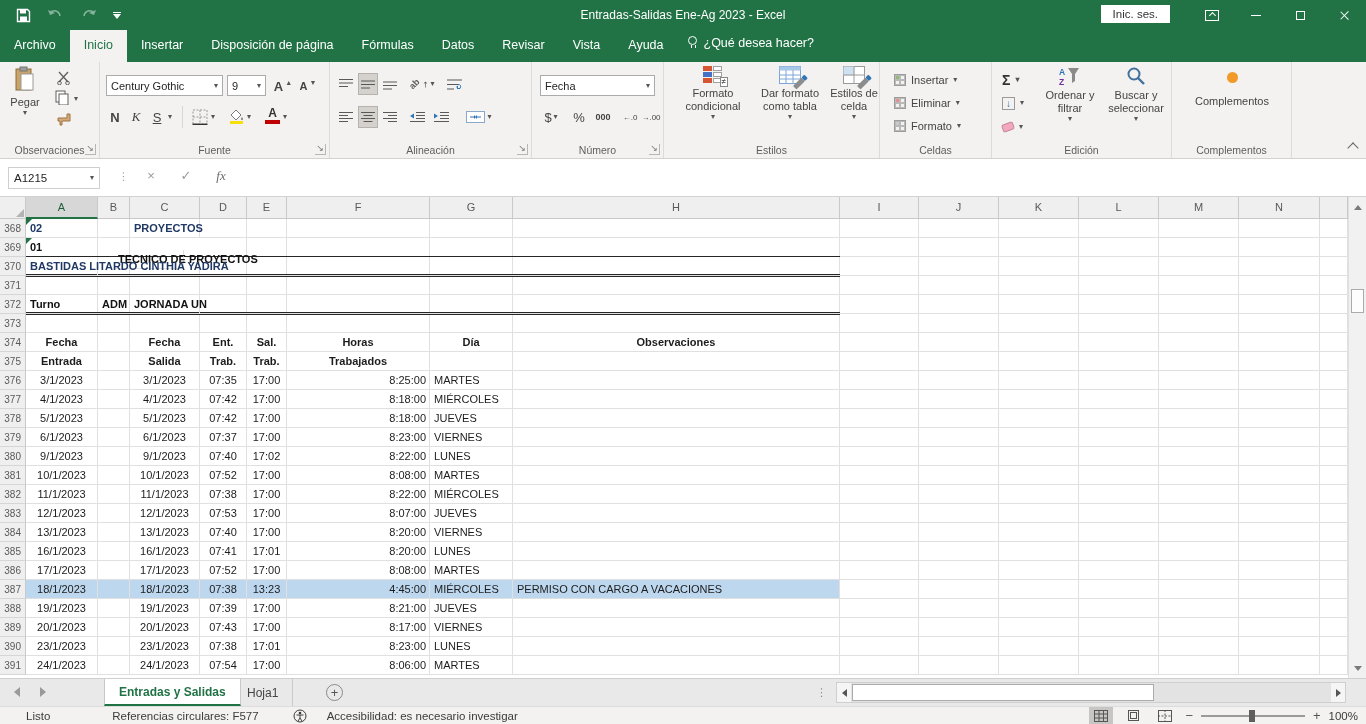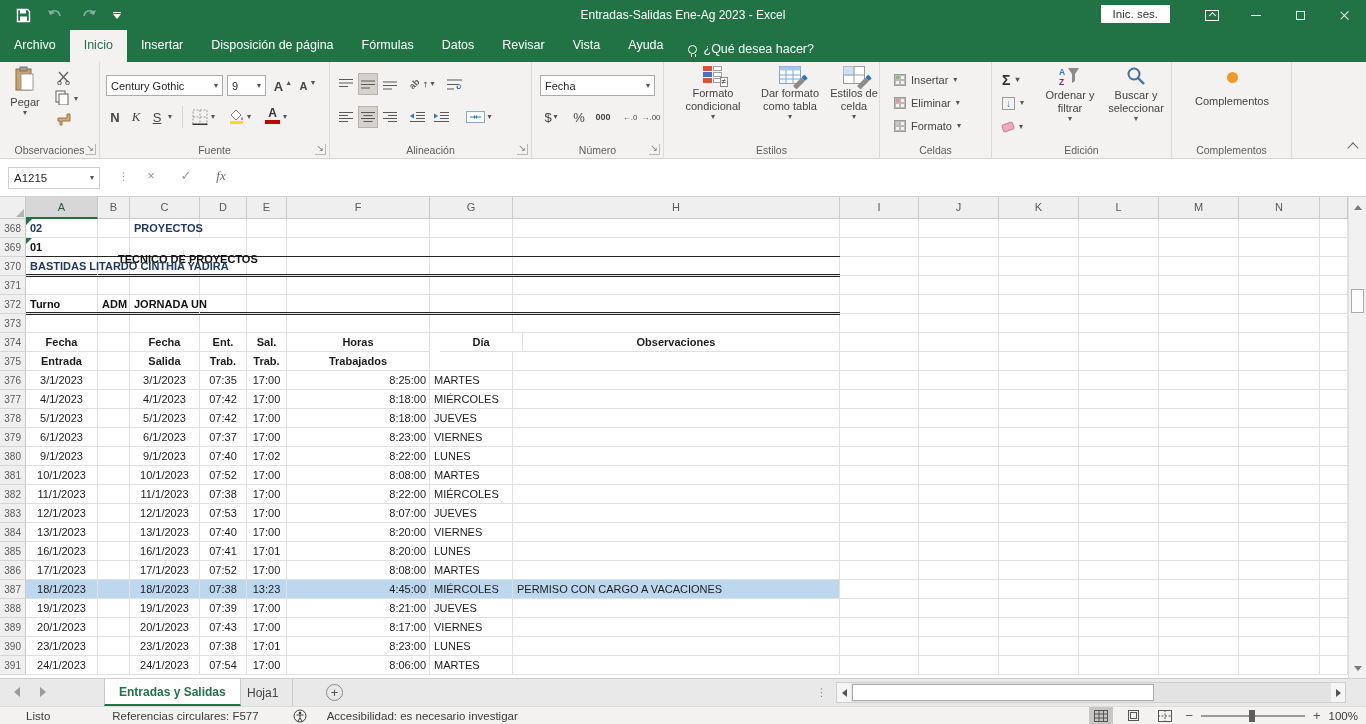--- a/index.html
+++ b/index.html
@@ -18,21 +18,21 @@
 .min-ic{width:10px;height:1px;background:#fff}
 .max-ic{width:9px;height:9px;border:1px solid #fff;position:relative;background:#217346}
 .max-ic:before{content:"";position:absolute;left:2px;top:-3px;width:9px;height:9px;border:1px solid #fff;z-index:-1}
 .close-ic{position:relative;width:11px;height:11px}
 .close-ic:before,.close-ic:after{content:"";position:absolute;left:5px;top:0;width:1.4px;height:11px;background:#fff}
 .close-ic:before{transform:rotate(45deg)}.close-ic:after{transform:rotate(-45deg)}
 
 .tabrow{position:absolute;top:30px;left:0;right:0;height:32px;background:#217346;display:flex;align-items:stretch;color:#fff;font-size:12.5px}
 .rtab{padding:8px 14px 0;white-space:nowrap}
 .rtab.active{background:#f3f2f1;color:#217346}
-.searchzone{display:flex;align-items:center;gap:7px;padding:6px 10px 0}
+.searchzone{display:flex;gap:7px;padding:6px 10px 0}
 .bulb{width:9px;height:9px;border:1.3px solid #fff;border-radius:50%;position:relative}
 .bulb:after{content:"";position:absolute;left:2px;top:8px;width:3px;height:3px;border-left:1.3px solid #fff;border-right:1.3px solid #fff}
 .comment-ic{position:absolute;right:14px;top:40px;width:16px;height:12px;border:1.4px solid #fff;border-radius:2px}
 .comment-ic:after{content:"";position:absolute;left:2px;top:11px;width:5px;height:5px;background:#217346;border-left:1.4px solid #fff;border-bottom:1.4px solid #fff;transform:skewX(-30deg)}
 
 .ribbon{position:absolute;top:62px;left:0;right:0;height:97px;background:#f3f2f1;border-bottom:1px solid #d4d2d0;font-size:11px;color:#444}
 .grp{position:absolute;top:0;height:96px;border-right:1px solid #dddbd9}
 .grp-label{position:absolute;bottom:2px;left:0;right:0;text-align:center;color:#605e5c;font-size:10.5px;white-space:nowrap}
 .launcher{position:absolute;bottom:3px;right:3px;font-size:9px;color:#777;border:1px solid #b9b7b5;border-top:none;border-left:none;width:11px;height:11px;line-height:9px;text-align:center}
 .dd{font-size:8px;color:#555;line-height:1}
@@ -597,21 +597,21 @@
     <div class="cell" style="left: 1159px; top: 117px; width: 80px;"></div>
     <div class="cell" style="left: 1239px; top: 117px; width: 81px;"></div>
     <div class="cell" style="left: 1320px; top: 117px; width: 28px;"></div>
     <div class="rowhdr" style="top: 136px;">374</div>
     <div class="cell ctr b" style="left: 26px; top: 136px; width: 72px;">Fecha</div>
     <div class="cell ctr b" style="left: 98px; top: 136px; width: 32px;"></div>
     <div class="cell ctr b" style="left: 130px; top: 136px; width: 70px;">Fecha</div>
     <div class="cell ctr b" style="left: 200px; top: 136px; width: 47px;">Ent.</div>
     <div class="cell ctr b" style="left: 247px; top: 136px; width: 40px;">Sal.</div>
     <div class="cell ctr b" style="left: 287px; top: 136px; width: 143px;">Horas</div>
-    <div class="cell ctr b" style="left: 440px; top: 136px; width: 83px;">Día</div>
+    <div class="cell ctr b" style="left: 430px; top: 136px; width: 83px;">Día</div>
     <div class="cell ctr b" style="left: 513px; top: 136px; width: 327px;">Observaciones</div>
     <div class="cell ctr b" style="left: 840px; top: 136px; width: 79px;"></div>
     <div class="cell ctr b" style="left: 919px; top: 136px; width: 80px;"></div>
     <div class="cell ctr b" style="left: 999px; top: 136px; width: 80px;"></div>
     <div class="cell ctr b" style="left: 1079px; top: 136px; width: 80px;"></div>
     <div class="cell ctr b" style="left: 1159px; top: 136px; width: 80px;"></div>
     <div class="cell ctr b" style="left: 1239px; top: 136px; width: 81px;"></div>
     <div class="cell ctr b" style="left: 1320px; top: 136px; width: 28px;"></div>
     <div class="rowhdr" style="top: 155px;">375</div>
     <div class="cell ctr b" style="left: 26px; top: 155px; width: 72px;">Entrada</div>

